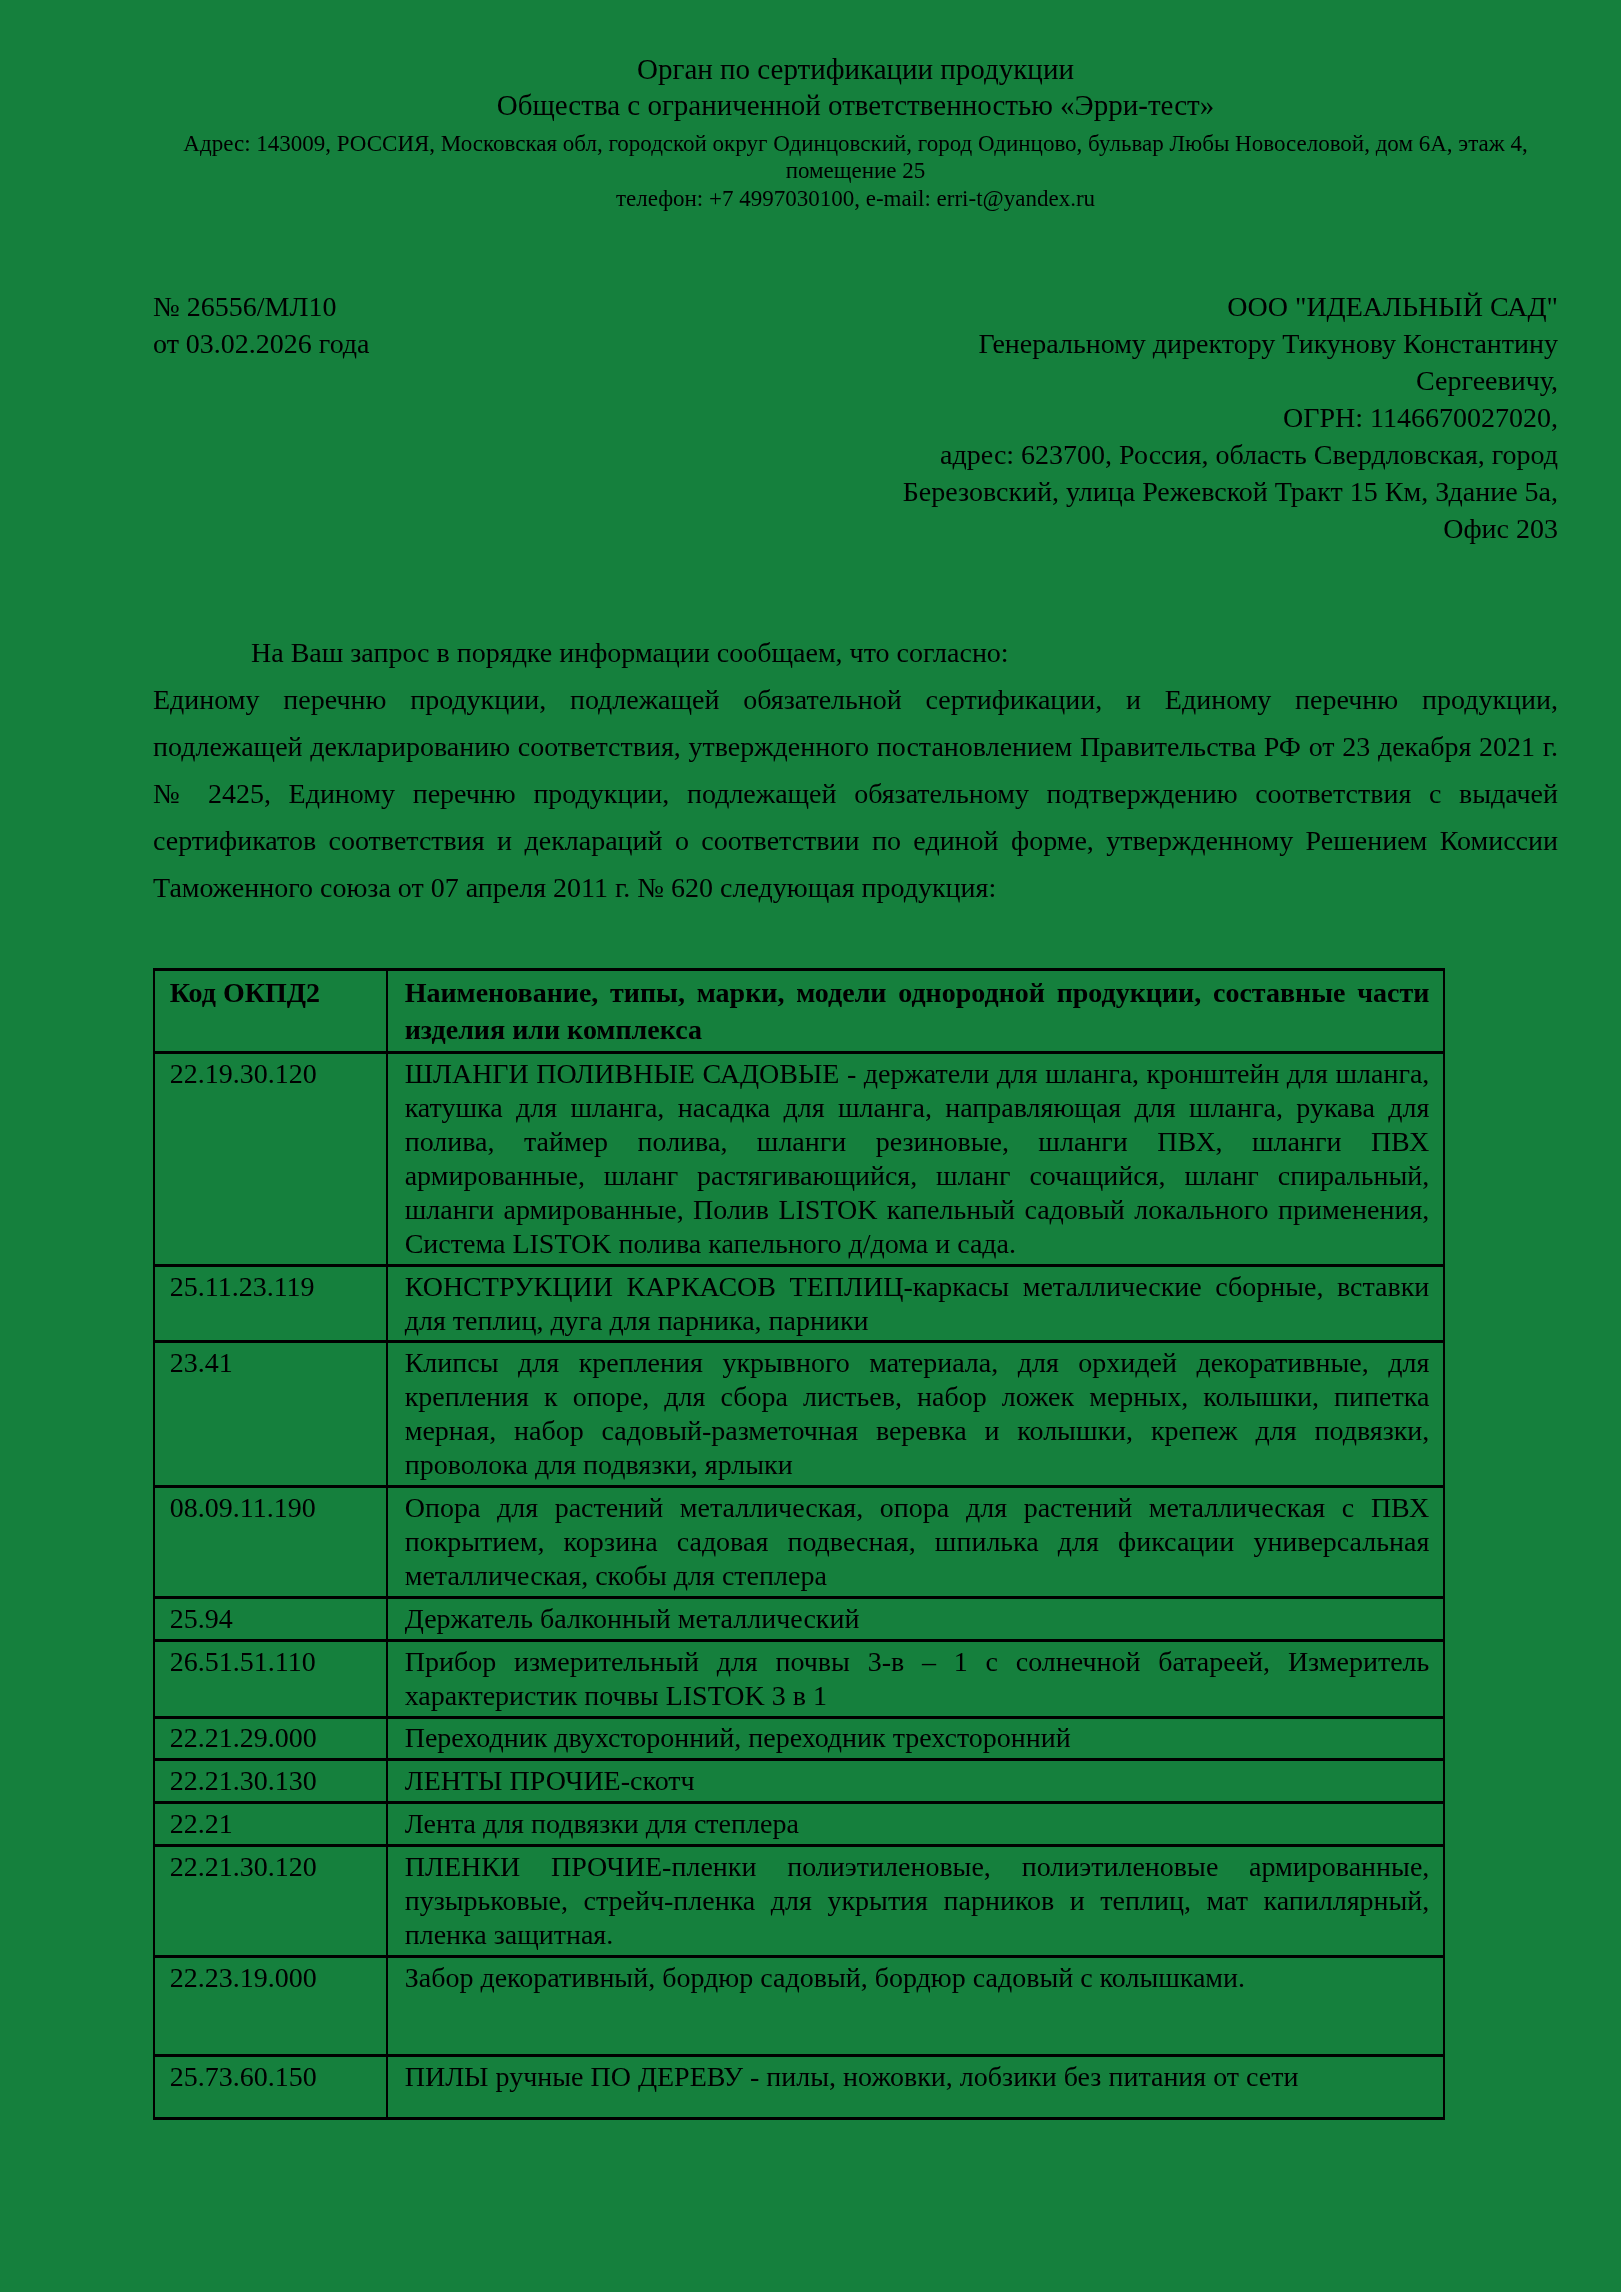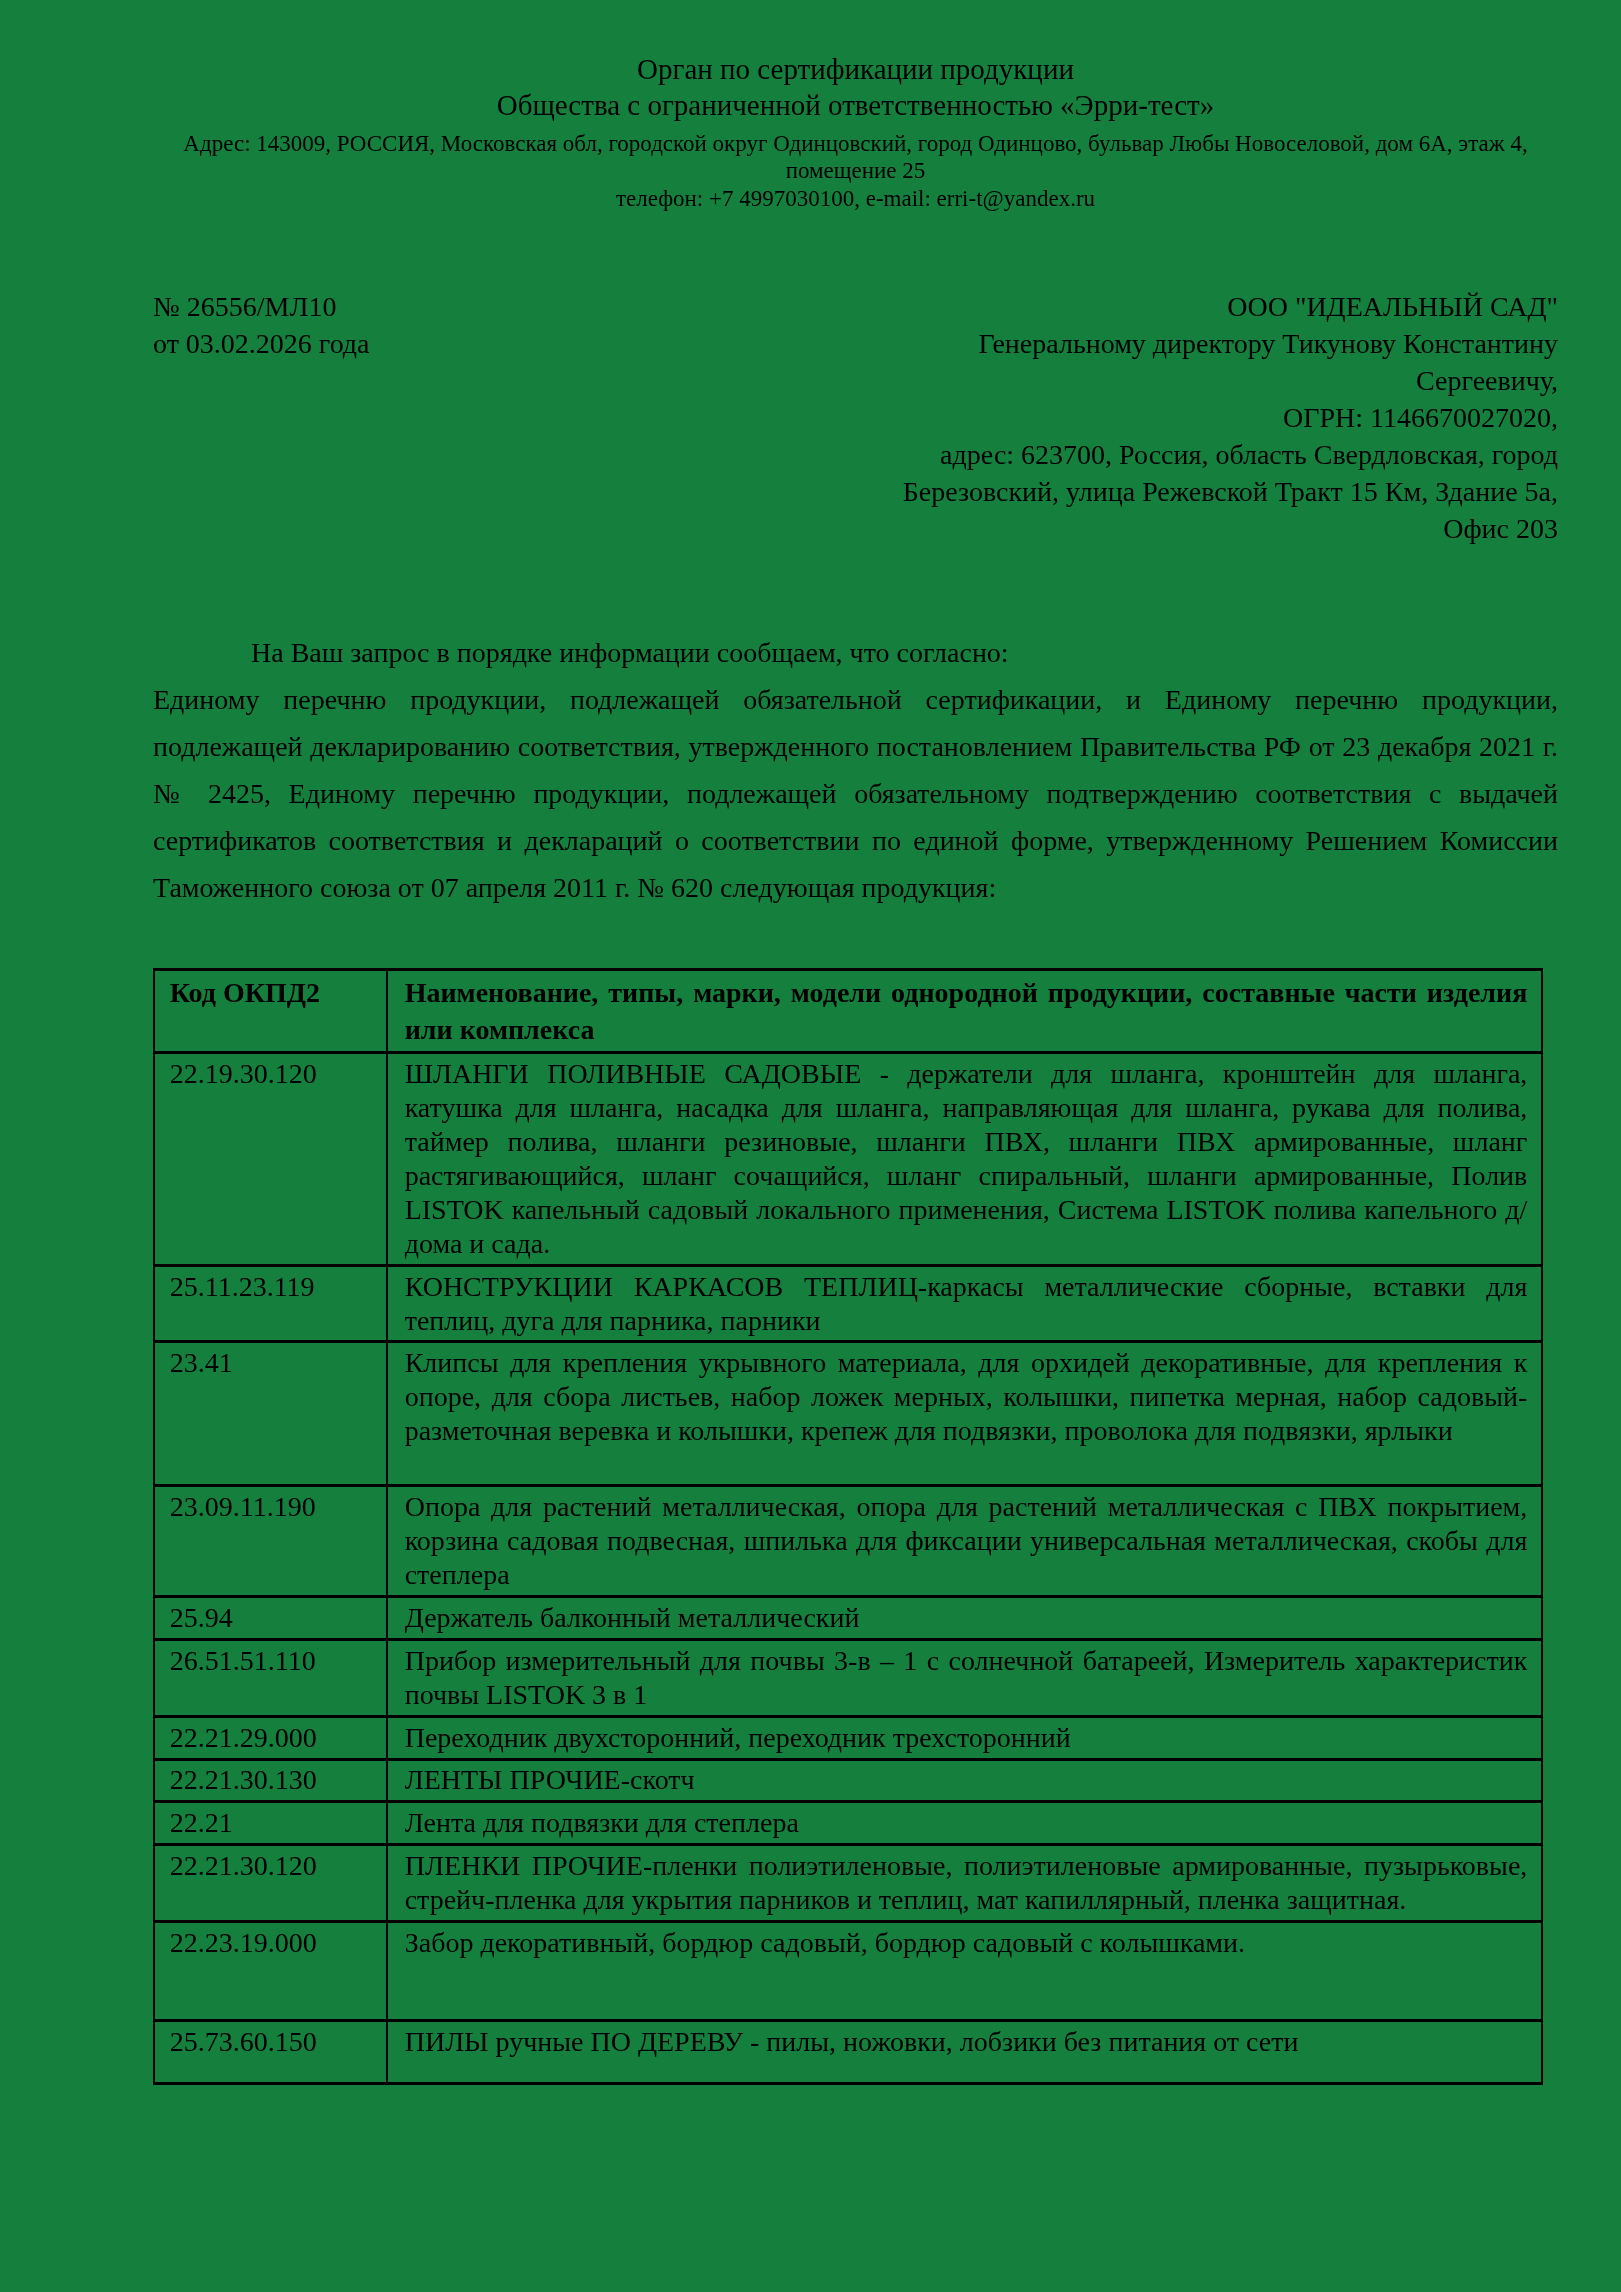--- a/index.html
+++ b/index.html
@@ -50,21 +50,21 @@
     text-indent: 98px;
     line-height: 47px;
   }
   .main-paragraph {
     text-align: justify;
     line-height: 47px;
   }
   
   table.product-table {
     margin-top: 57px;
-    width: 1390px;
+    width: 1292px;
     border-collapse: collapse;
     table-layout: fixed;
   }
   .product-table th, .product-table td {
     border: 2.9px solid #000;
     border-top-width: 3.9px;
     border-bottom-width: 3.9px;
     vertical-align: top;
     font-size: 28px;
     line-height: 34px;
@@ -139,21 +139,21 @@
         </tr>
         <tr>
           <td class="code-cell">25.11.23.119</td>
           <td class="desc-cell">КОНСТРУКЦИИ КАРКАСОВ ТЕПЛИЦ-каркасы металлические сборные, вставки для теплиц, дуга для парника, парники</td>
         </tr>
         <tr>
           <td class="code-cell">23.41</td>
           <td class="desc-cell">Клипсы для крепления укрывного материала, для орхидей декоративные, для крепления к опоре, для сбора листьев, набор ложек мерных, колышки, пипетка мерная, набор садовый-разметочная веревка и колышки, крепеж для подвязки, проволока для подвязки, ярлыки</td>
         </tr>
         <tr>
-          <td class="code-cell">23.09.11.190</td>
+          <td class="code-cell">08.09.11.190</td>
           <td class="desc-cell">Опора для растений металлическая, опора для растений металлическая с ПВХ покрытием, корзина садовая подвесная, шпилька для фиксации универсальная металлическая, скобы для степлера</td>
         </tr>
         <tr>
           <td class="code-cell">25.94</td>
           <td class="desc-cell">Держатель балконный металлический</td>
         </tr>
         <tr>
           <td class="code-cell">26.51.51.110</td>
           <td class="desc-cell">Прибор измерительный для почвы 3-в – 1 с солнечной батареей, Измеритель характеристик почвы LISTOK 3 в 1</td>
         </tr>

